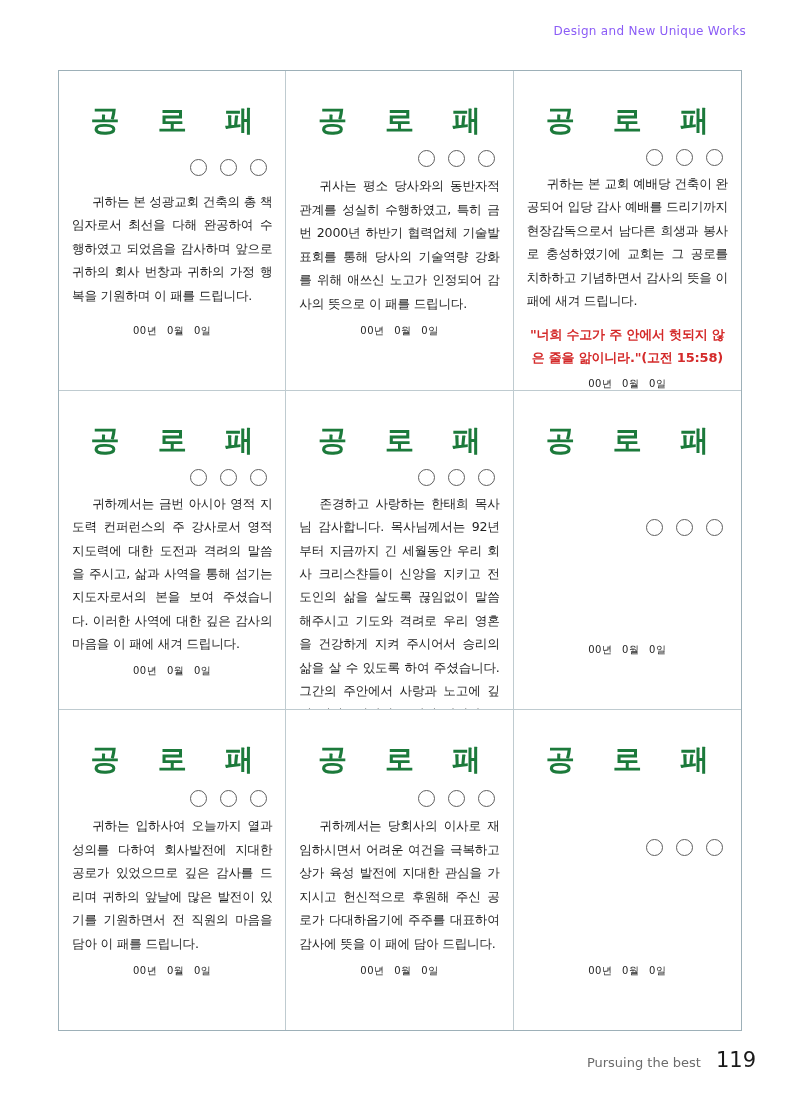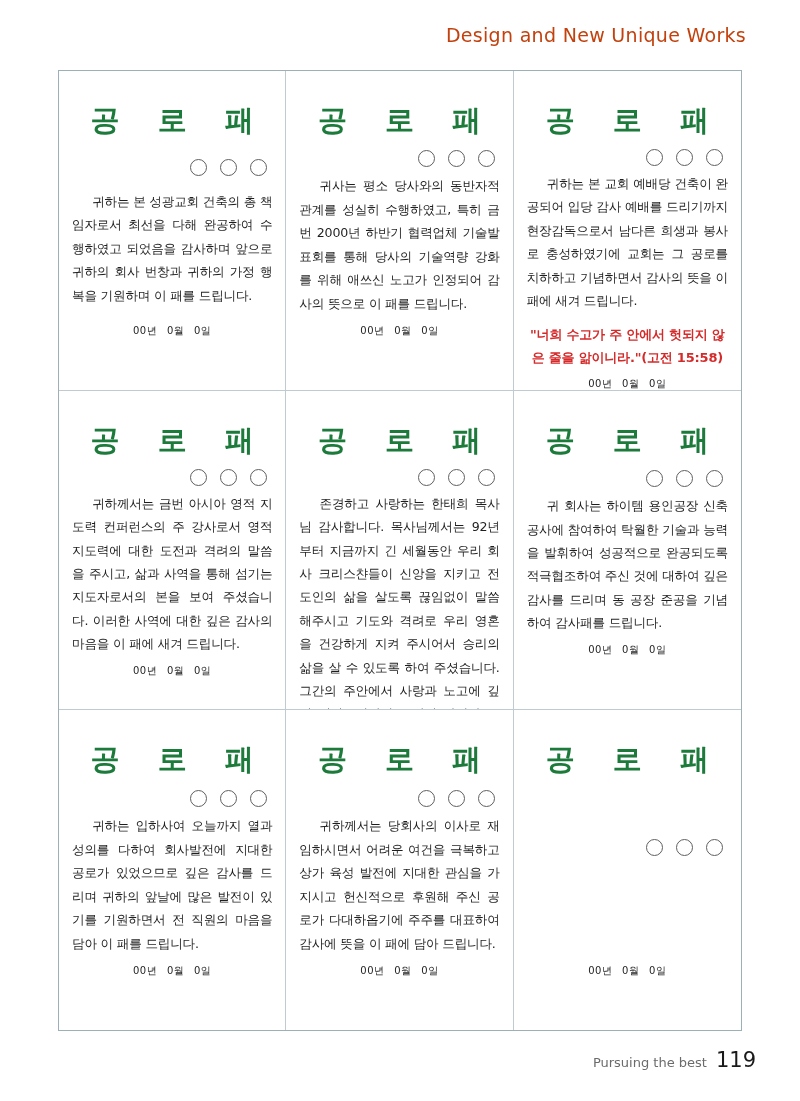--- a/index.html
+++ b/index.html
@@ -8,22 +8,22 @@
     width: 800px; height: 1101px;
     position: relative;
     font-family: "DejaVu Sans", "Liberation Sans", sans-serif;
     overflow: hidden;
   }
 
   
   .page-header {
     position: absolute;
     top: 24px; right: 54px;
-    font-size: 19px;
-    color: #c2410c;
+    font-size: 12px;
+    color: #8b5cf6;
     letter-spacing: 0.3px;
   }
 
   
   .plaque-grid {
     position: absolute;
     left: 58px; top: 70px;
     width: 684px; height: 961px;
     border: 1px solid #9db0b8;
     display: grid;
@@ -108,20 +108,21 @@
     align-items: baseline;
     gap: 9px;
   }
   .footer-label {
     font-size: 13px;
     color: #6b6b6b;
   }
   .footer-page-number {
     font-size: 21px;
     color: #1a1a1a;
+    margin-left: 6px;
   }
 </style>
 </head>
 <body>
 
 <div class="page-header">Design and New Unique Works</div>
 
 <div class="plaque-grid">
   <div class="card">
     <div class="card-title">공 로 패</div>
@@ -202,21 +203,20 @@
 
   <div class="card">
     <div class="card-title">공 로 패</div>
     <div class="spacer-a"></div>
     <div class="circles">
       <span class="circle"></span>
       <span class="circle"></span>
       <span class="circle"></span>
     </div>
     <div class="spacer-b"></div>
-    <div class="card-body">귀 회사는 하이템 용인공장 신축공사에 참여하여 탁월한 기술과 능력을 발휘하여 성공적으로 완공되도록 적극협조하여 주신 것에 대하여 깊은 감사를 드리며 동 공장 준공을 기념하여 감사패를 드립니다.</div>
 
     <div class="spacer-c"></div>
     <div class="card-date">00년 0월 0일</div>
     <div class="card-bottom-pad"></div>
   </div>
 
   <div class="card">
     <div class="card-title">공 로 패</div>
     <div class="spacer-a"></div>
     <div class="circles">

